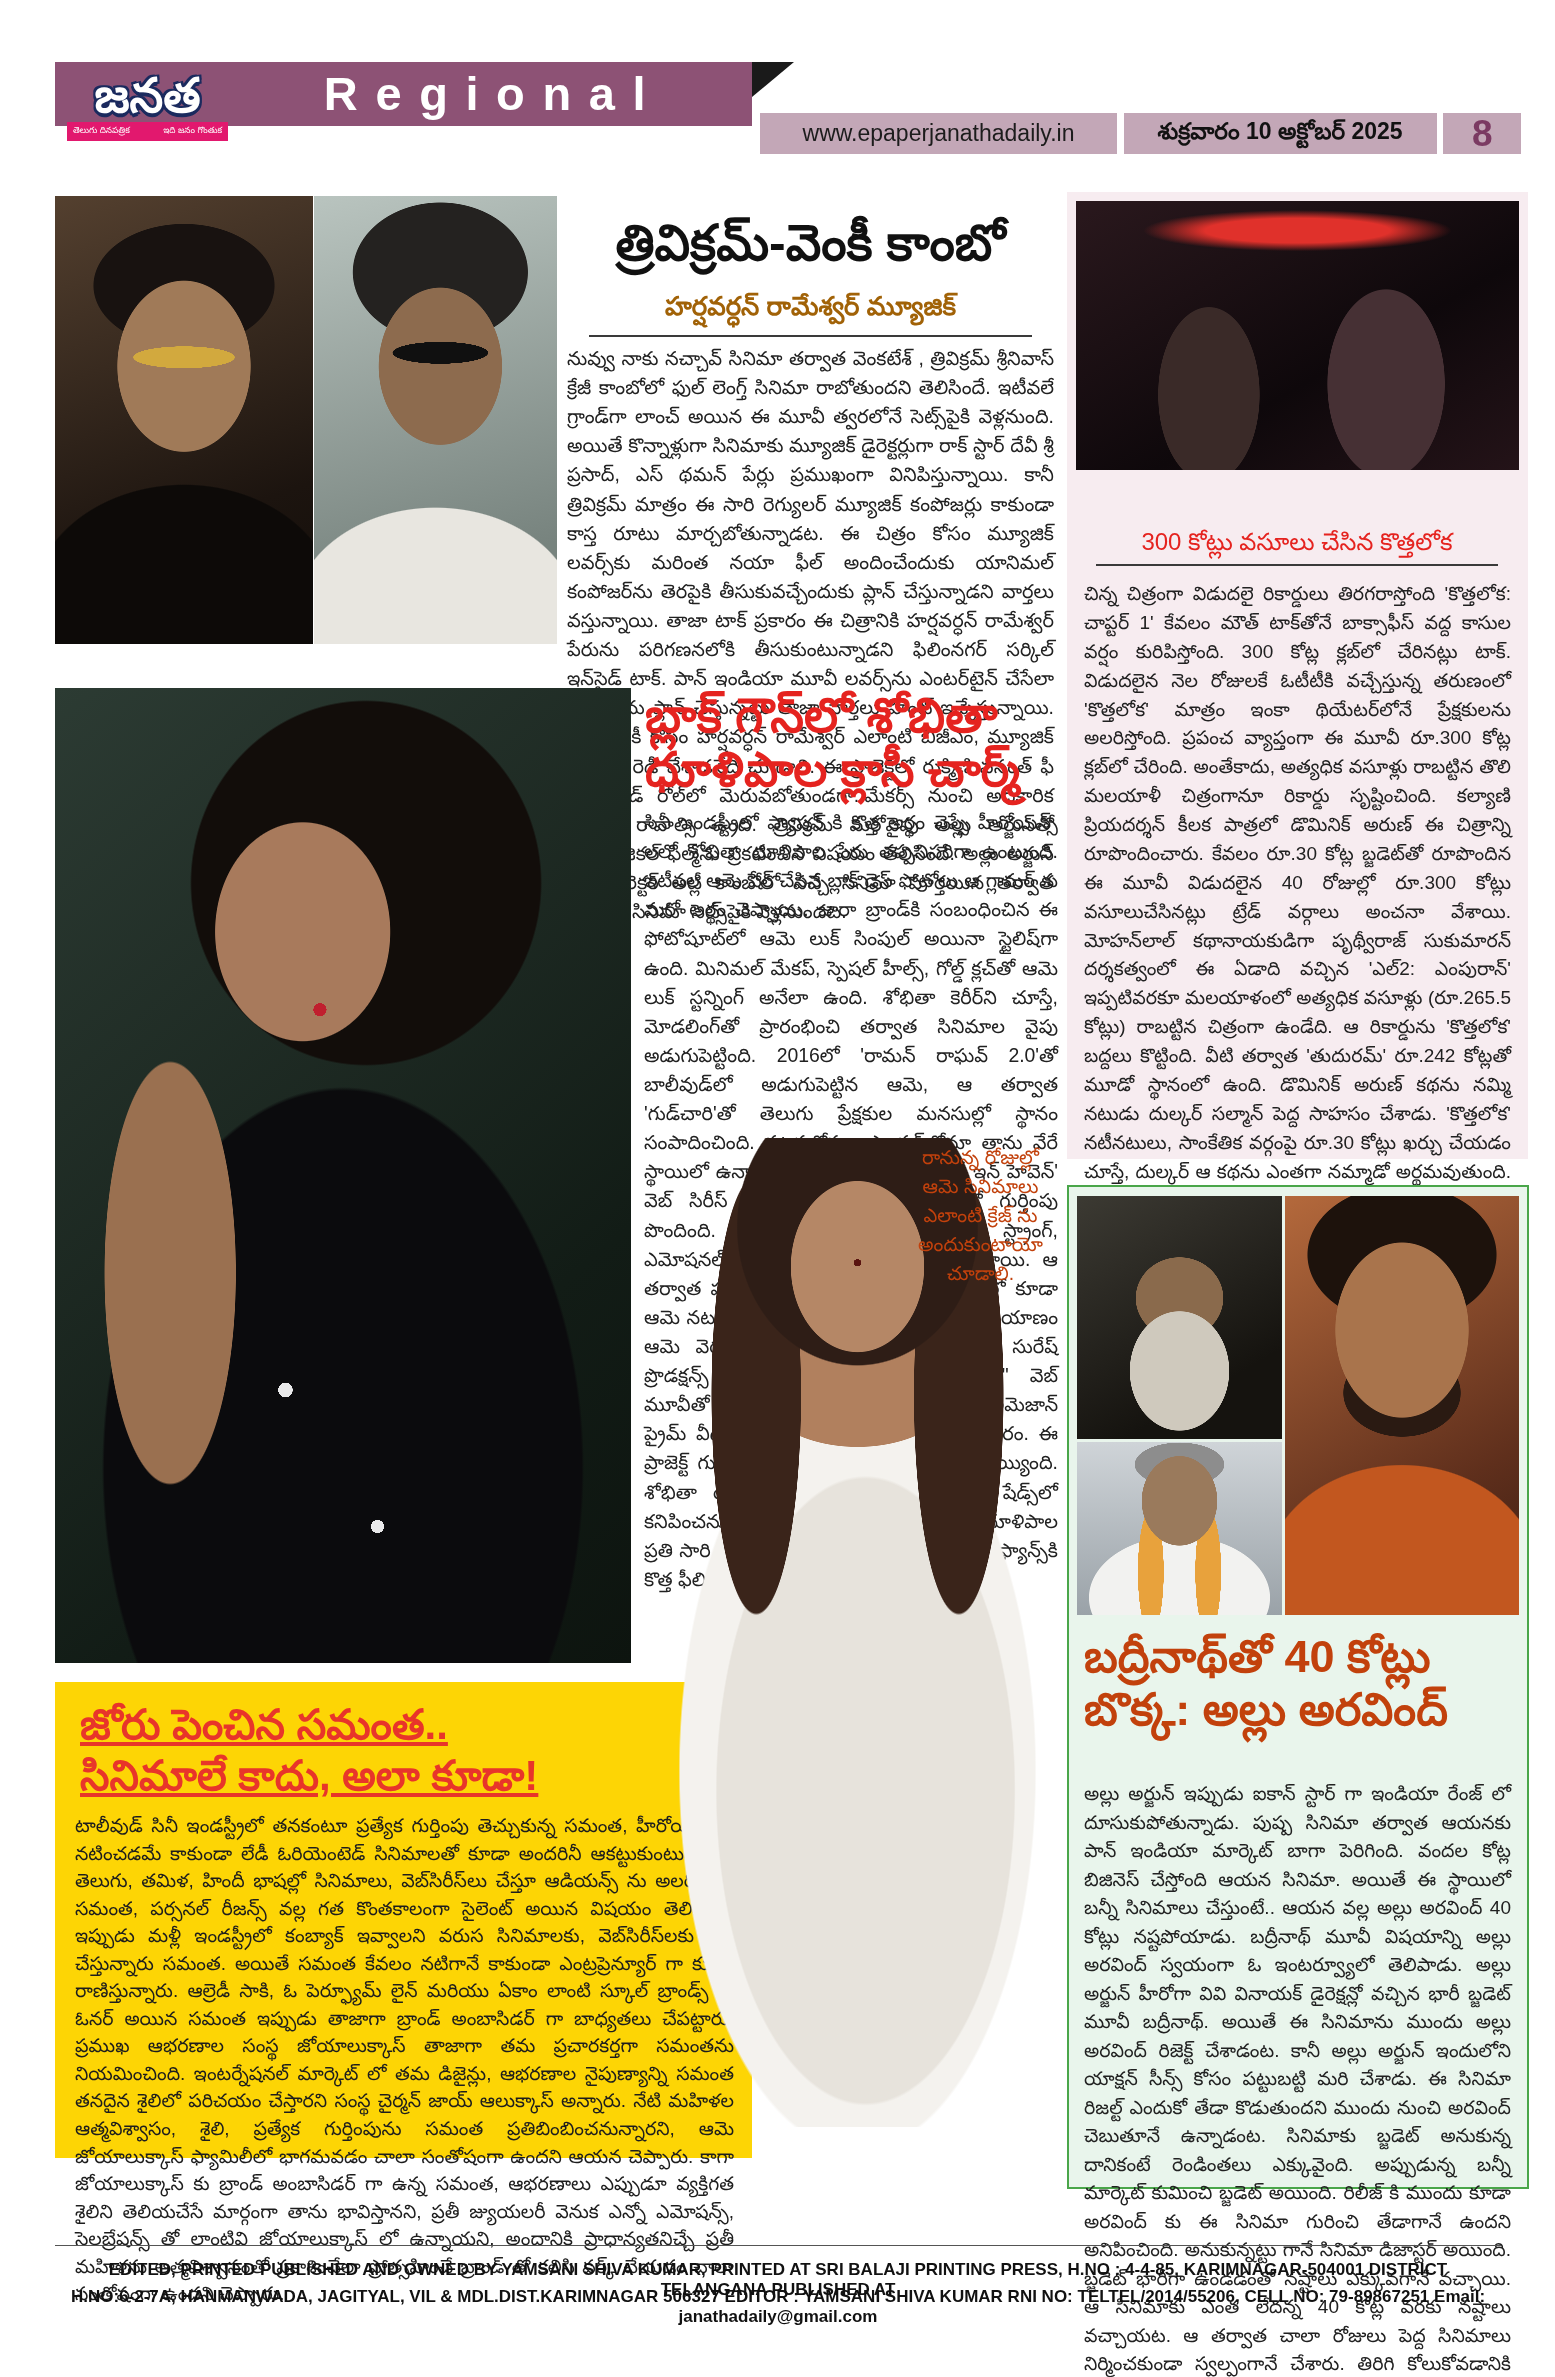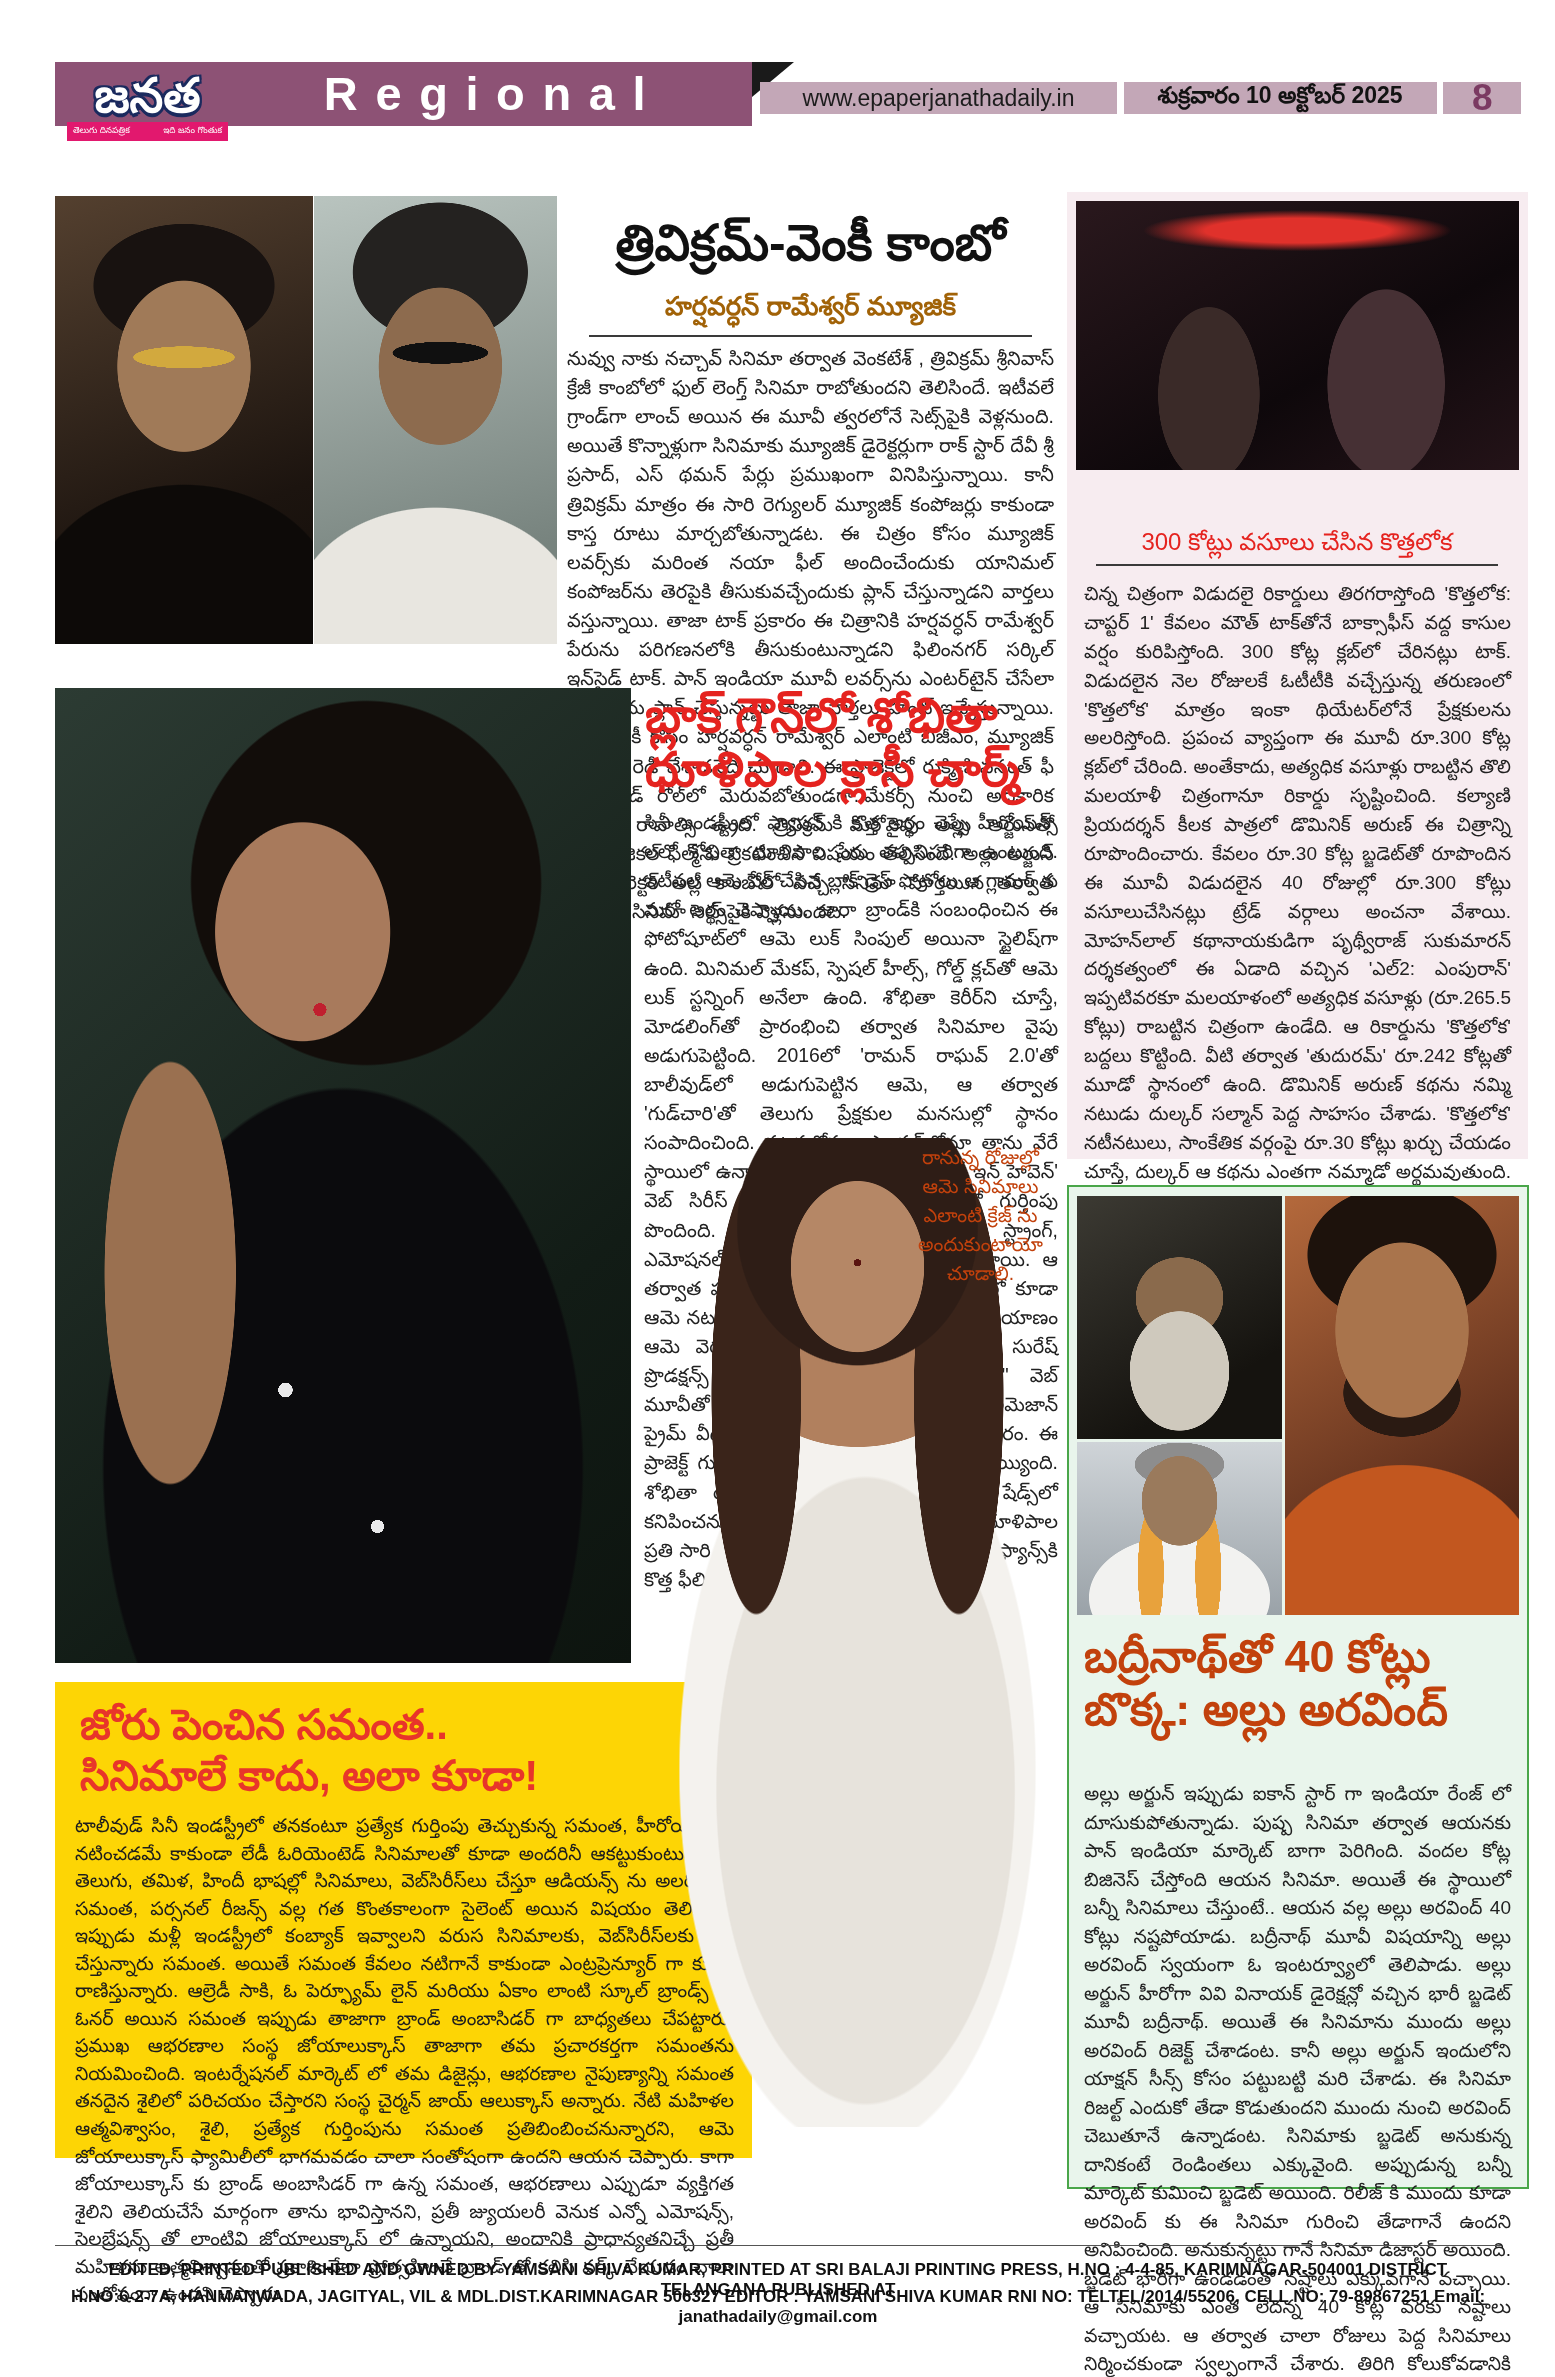--- a/index.html
+++ b/index.html
@@ -12,21 +12,21 @@
     font-size:47px;font-weight:bold;letter-spacing:17.6px;line-height:54px;text-align:center;}
   .logo{position:absolute;left:67px;top:72px;width:161px;height:76px;z-index:3;}
   .logo-main{font-size:48px;font-weight:bold;color:#ffffff;line-height:47px;text-align:center;
     text-shadow:-2.2px -2.2px 0 #1b2a5e,2.2px -2.2px 0 #1b2a5e,-2.2px 2.2px 0 #1b2a5e,2.2px 2.2px 0 #1b2a5e,0 3.7px 0 #1b2a5e;}
   .logo-strip{margin-top:2.9px;background:#e2186e;height:19px;display:flex;align-items:center;
     justify-content:space-between;padding:0 5.9px;}
   .logo-strip span{color:#ffffff;font-size:8.8px;white-space:nowrap;}
   .notch{position:absolute;left:752px;top:62px;width:42px;height:35px;background:#1a1a1a;
     clip-path:polygon(0 0,100% 100%,0 100%);transform:scaleY(-1);}
   .strip{position:absolute;left:760px;top:82px;width:767px;height:44px;display:flex;gap:6.6px;}
-  .strip .cell{background:#c3a7b7;height:32px;display:flex;align-items:center;justify-content:center;}
+  .strip .cell{background:#c3a7b7;height:41px;display:flex;align-items:center;justify-content:center;margin-top:31px;}
   .cell-site{width:357px;font-size:23px;color:#1c1c1c;}
   .cell-date{width:313px;font-size:23px;font-weight:bold;color:#121212;}
   .cell-page{width:78px;font-size:37px;font-weight:bold;color:#7b3a62;}
 
   
   .photo{position:absolute;}
   .photo-venkatesh{left:55px;top:196px;width:258px;height:448px;
     background:
       radial-gradient(ellipse 51px 11px at 50% 36%, #d2a93e 0 99%, transparent 100%),
       radial-gradient(ellipse 67px 86px at 50% 38%, #a07a58 0 99%, transparent 100%),
@@ -105,21 +105,21 @@
   .a2-body{position:absolute;left:1084px;top:580px;width:427px;font-size:19px;line-height:1.52;}
 
   .a3-head{position:absolute;left:645px;top:689px;width:414px;font-size:48px;line-height:1.12;
     color:#e5231f;font-weight:bold;}
   .a3-body{position:absolute;left:644px;top:808px;width:414px;font-size:19.4px;line-height:1.5;}
   .a3-tail{position:absolute;left:902px;top:1143px;width:157px;font-size:19.4px;line-height:1.5;
     text-align:center;color:#c2410c;z-index:3;}
 
   .yellowbox{position:absolute;left:55px;top:1682px;width:697px;height:476px;background:#fdd505;}
   .a4-head{position:absolute;left:80px;top:1699px;width:644px;font-size:42px;line-height:1.22;
-    color:#e8352a;font-weight:bold;}
+    color:#e8352a;font-weight:bold;text-decoration:underline;}
   .a4-body{position:absolute;left:75px;top:1812px;width:659px;font-size:19px;line-height:1.45;
     color:#1d1d1d;}
 
   .greenbox{position:absolute;left:1067px;top:1185px;width:462px;height:1004px;background:#e9f5ec;
     border:2.9px solid #4aa64a;box-sizing:border-box;}
   .a5-head{position:absolute;left:1084px;top:1630px;width:432px;font-size:45px;line-height:1.18;
     color:#c2410c;font-weight:bold;}
   .a5-body{position:absolute;left:1084px;top:1780px;width:427px;font-size:19px;line-height:1.5;}
 
   

